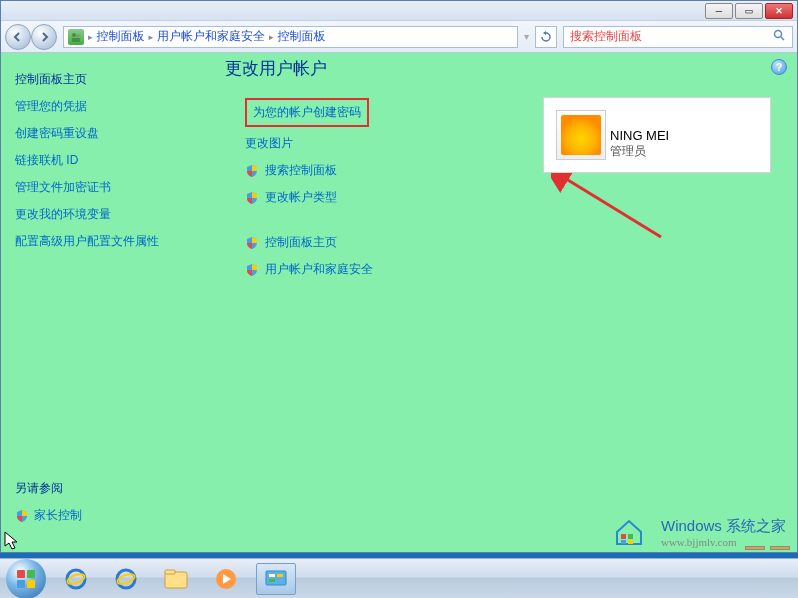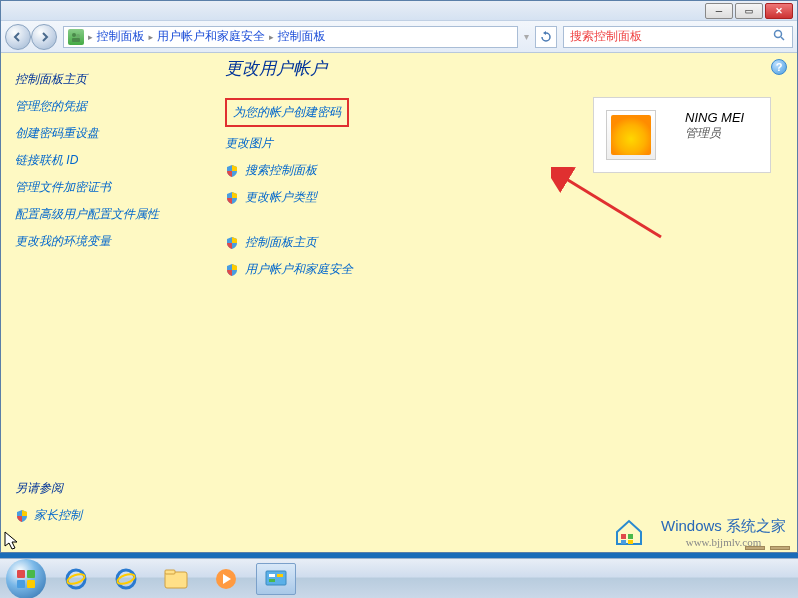--- a/index.html
+++ b/index.html
@@ -121,22 +121,21 @@
       position: relative;
     }
     .search-box .mag {
       position: absolute;
       right: 6px;
       color: #5a8ac0;
     }
     .content {
       display: flex;
       height: calc(100% - 52px);
-      background: #fef9c3;
-      font-style: italic;
+      background: #86efac;
     }
     .sidebar {
       width: 200px;
       padding: 18px 14px;
       display: flex;
       flex-direction: column;
       justify-content: space-between;
     }
     .sidebar-top > div, .sidebar-bottom > div {
       margin-bottom: 10px;
@@ -164,21 +163,21 @@
       flex: 1;
       padding: 4px 24px;
       position: relative;
     }
     .main-title {
       color: #003399;
       font-size: 17px;
       margin-bottom: 18px;
     }
     .action-list {
-      margin-left: 0;
+      margin-left: 20px;
     }
     .action-item {
       display: flex;
       align-items: center;
       gap: 6px;
       color: #0066cc;
       font-size: 12px;
       margin-bottom: 10px;
       cursor: pointer;
     }
@@ -193,26 +192,26 @@
       height: 14px;
       display: inline-flex;
       align-items: center;
       justify-content: center;
     }
     .shield-icon svg { width: 14px; height: 14px; }
     .account-card {
       position: absolute;
       right: 26px;
       top: 44px;
-      width: 178px;
+      width: 228px;
       border: 1px solid #d4d4d4;
       padding: 12px;
       display: flex;
-      gap: 29px;
-      align-items: flex-start;
+      gap: 4px;
+      align-items: flex-end;
       background: #fff;
     }
     .avatar {
       width: 50px;
       height: 50px;
       border: 1px solid #ccc;
       background: linear-gradient(#fff, #eee);
       display: flex;
       align-items: center;
       justify-content: center;
@@ -293,21 +292,20 @@
     }
     .watermark {
       position: absolute;
       right: 12px;
       bottom: 50px;
       display: flex;
       align-items: center;
       gap: 16px;
       font-size: 15px;
       color: #2868b8;
-      text-align: center;
     }
     .watermark .house {
       width: 32px;
       height: 32px;
     }
     .watermark-sub {
       font-size: 11px;
       color: #888;
       font-family: Liberation Serif, serif;
     }
@@ -390,22 +388,22 @@
   <div class="help-icon">?</div>
 
   <div class="content">
     <div class="sidebar">
       <div class="sidebar-top">
         <div class="sidebar-title">控制面板主页</div>
         <div class="sidebar-link">管理您的凭据</div>
         <div class="sidebar-link">创建密码重设盘</div>
         <div class="sidebar-link">链接联机 ID</div>
         <div class="sidebar-link">管理文件加密证书</div>
+        <div class="sidebar-link">更改我的环境变量</div>
         <div class="sidebar-link">配置高级用户配置文件属性</div>
-        <div class="sidebar-link">更改我的环境变量</div>
       </div>
       <div class="sidebar-bottom">
         <div class="sidebar-section-title">另请参阅</div>
         <div class="sidebar-link">
           <span class="shield-icon">
             <svg viewBox="0 0 14 14">
                 <path d="M7 1 L12 3 L12 7 Q12 11 7 13 Q2 11 2 7 L2 3 Z" fill="#4a9de0"></path>
                 <path d="M7 1 L12 3 L12 7 L7 7 Z" fill="#ffcc00"></path>
                 <path d="M7 7 L7 13 Q2 11 2 7 Z" fill="#e04a4a"></path>
               </svg>

